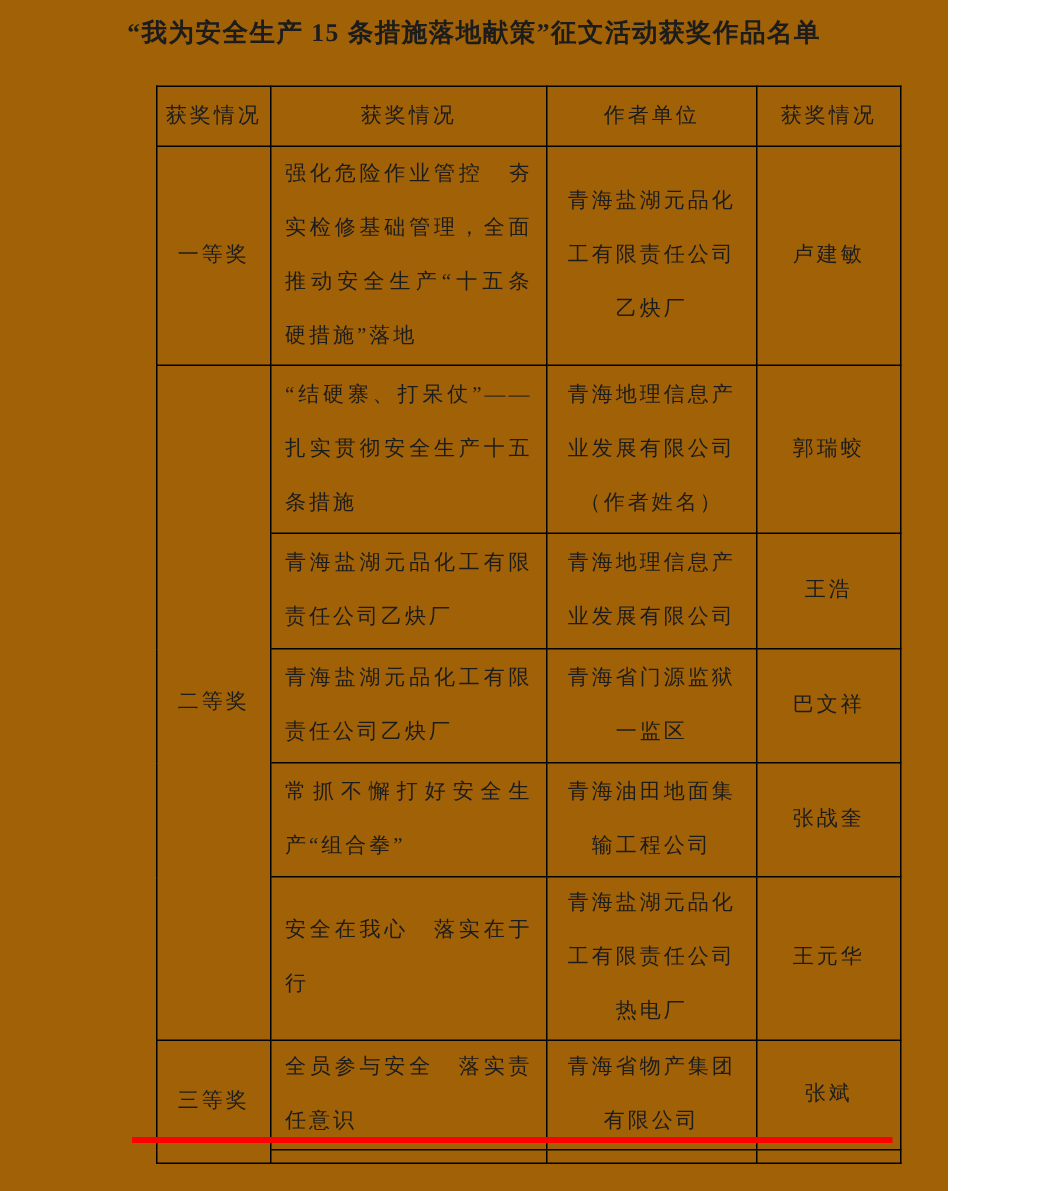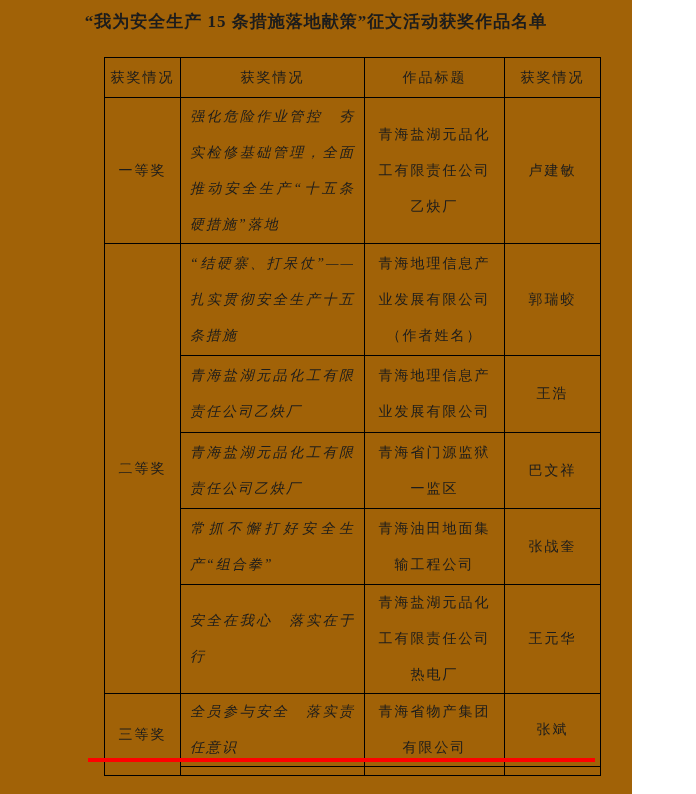--- a/index.html
+++ b/index.html
@@ -22,21 +22,21 @@
   .awards col.c-org    { width:140px; }
   .awards col.c-name   { width:96px; }
   .awards th, .awards td {
     border:1.5px solid #000000;
     font-size:14px; font-weight:normal;
     letter-spacing:2px; line-height:36px;
     text-align:center; vertical-align:middle;
     padding:0 4px; overflow:hidden;
   }
   .awards th { line-height:20px; }
-  .awards td.cell-title { text-align:justify; padding:0 9px;font-style:italic; }
+  .awards td.cell-title { text-align:justify; padding:0 9px; }
   .awards td.cell-org   { padding:0 9px; }
   tr.rh  { height:40px; }
   tr.r0  { height:146px; }
   tr.r1  { height:112px; }
   tr.r2  { height:77px; }
   tr.r3  { height:76px; }
   tr.r4  { height:76px; }
   tr.r5  { height:106px; }
   tr.r6  { height:71px; }
   tr.r7  { height:9px; }
@@ -56,21 +56,21 @@
     <colgroup>
       <col class="c-award">
         <col class="c-title">
         <col class="c-org">
         <col class="c-name">
     </colgroup>
     <tbody>
         <tr class="rh">
       <th>获奖情况</th>
       <th>获奖情况</th>
-      <th>作品标题</th>
+      <th>作者单位</th>
       <th>获奖情况</th>
     </tr>
     <tr class="r0">
       <td>一等奖</td>
       <td class="cell-title">强化危险作业管控　夯实检修基础管理，全面推动安全生产“十五条硬措施”落地</td>
       <td class="cell-org">青海盐湖元品化工有限责任公司乙炔厂</td>
       <td>卢建敏</td>
     </tr>
     <tr class="r1">
       <td rowspan="5">二等奖</td>

